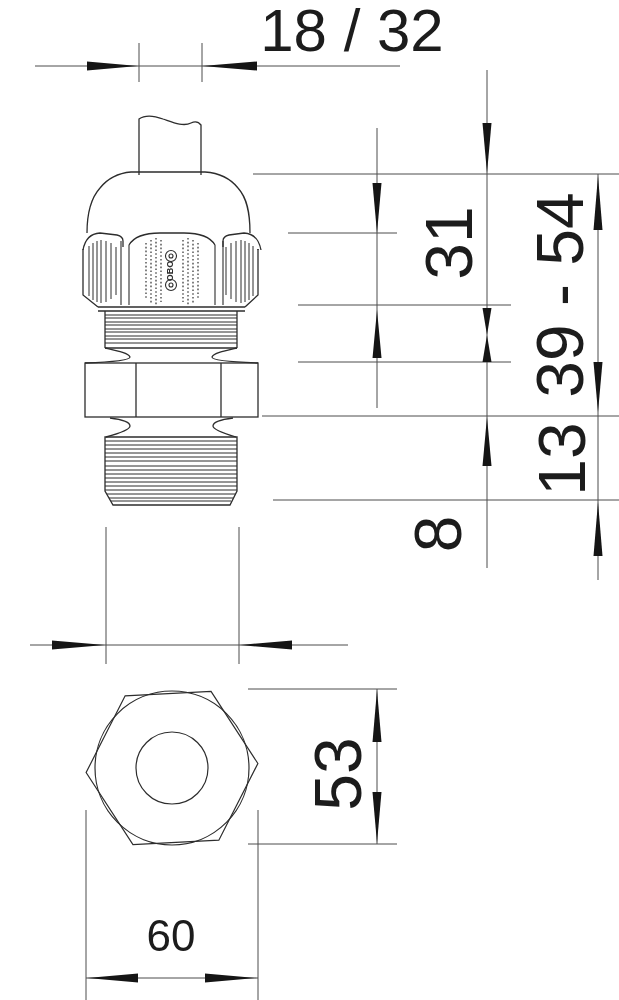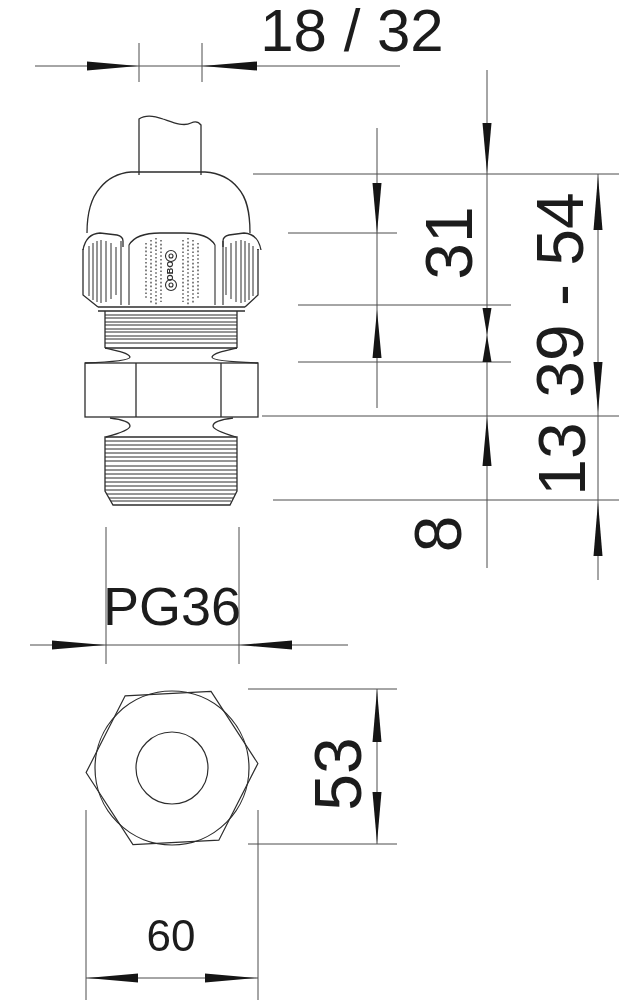--- a/index.html
+++ b/index.html
@@ -199,17 +199,16 @@
       <polygon points="87,978 138,973.5 138,982.5"></polygon>
       <polygon points="257,978 205,973.5 205,982.5"></polygon>
     </g>
   </svg>
 
   <div class="dim-text t-top">18 / 32</div>
   <div class="dim-text vert t-31">31</div>
   <div class="dim-text vert t-range">39 - 54</div>
   <div class="dim-text vert t-13">13</div>
   <div class="dim-text vert t-8">8</div>
-  <div class="dim-text t-pg">PG36</div>
   <div class="dim-text vert t-53">53</div>
   <div class="dim-text t-60">60</div>
   <div class="dim-text vert t-logo">OBO</div>
 </div>
 
 </body></html>

